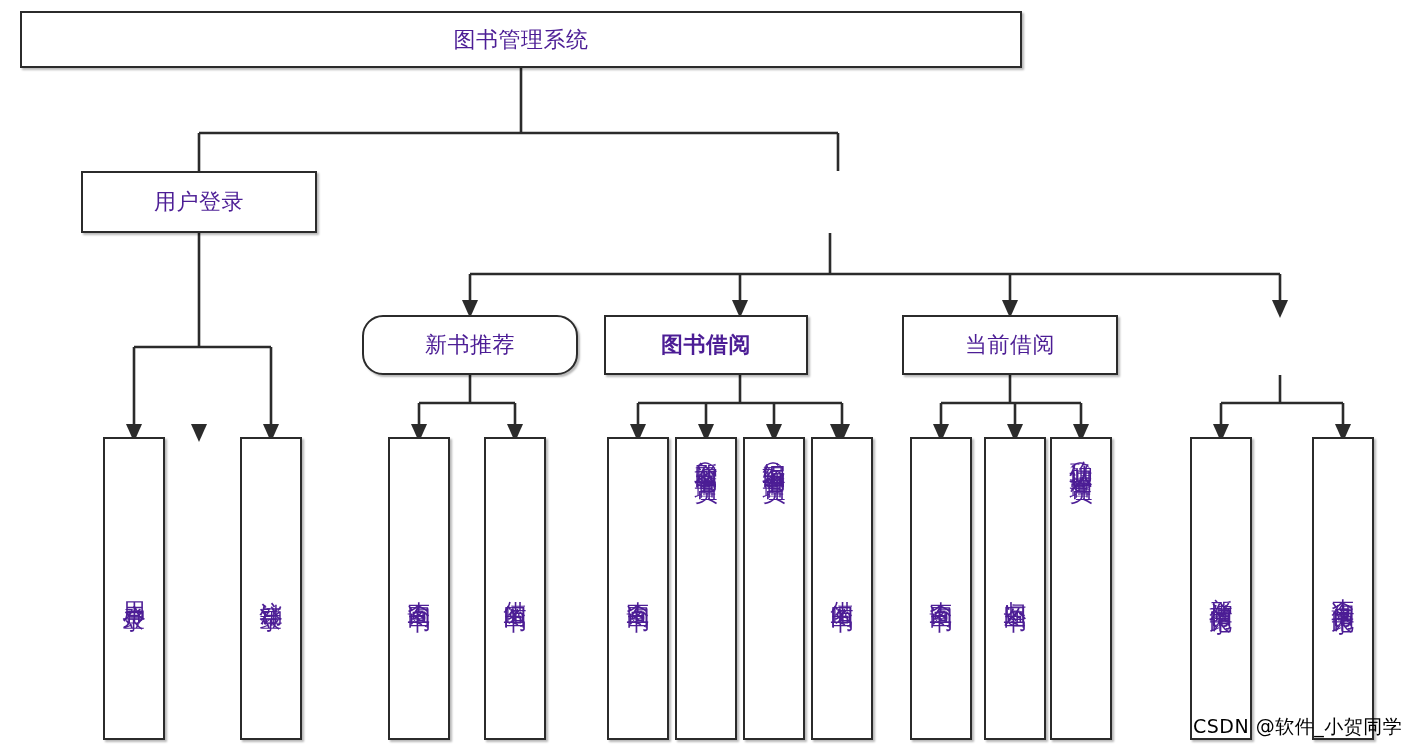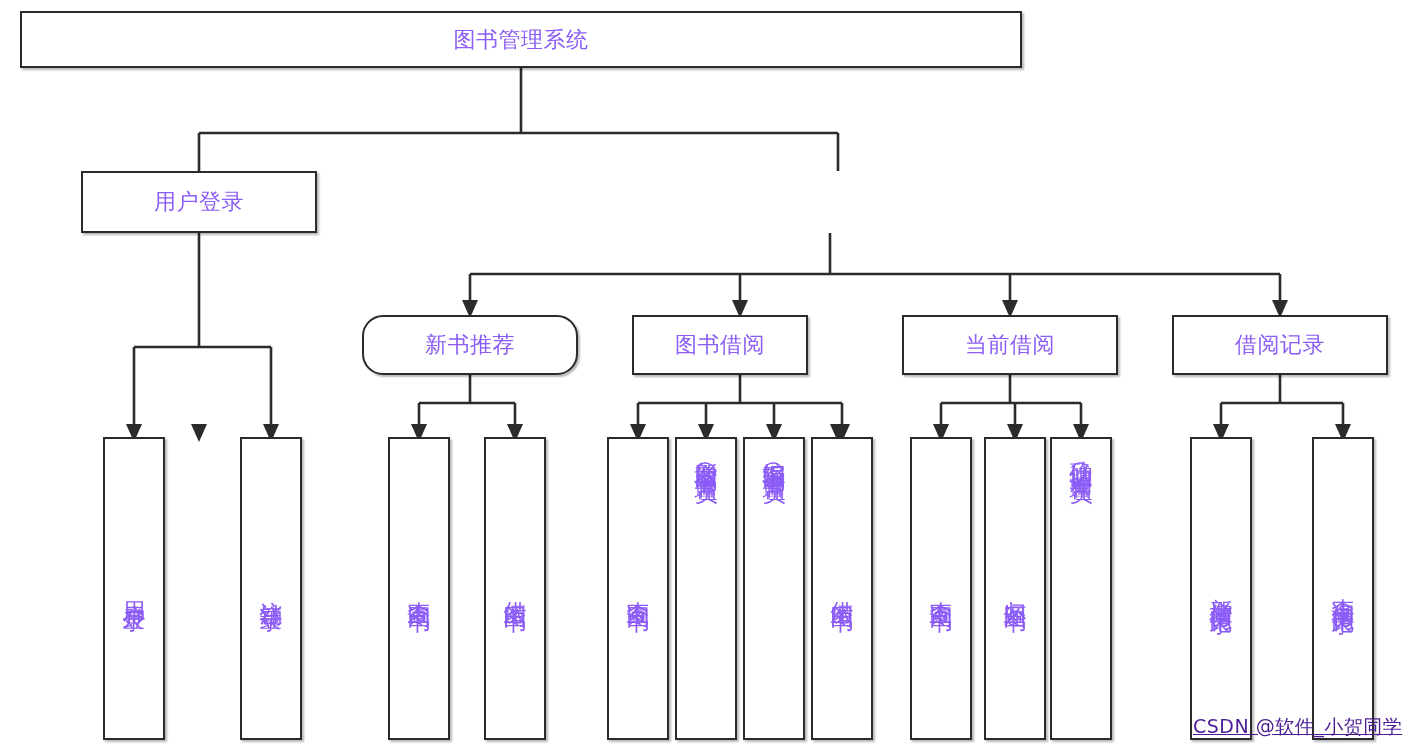--- a/index.html
+++ b/index.html
@@ -32,21 +32,21 @@
     box-sizing: border-box;
     background: #ffffff;
     border: 2px solid #2b2b2b;
     box-shadow: 2px 2px 2px rgba(0, 0, 0, 0.28);
     display: flex;
     align-items: center;
     justify-content: center;
     overflow: hidden;
   }
   .node-label {
-    color: #8b5cf6;
+    color: #4c1d95;
     font-size: 22px;
     line-height: 1.05;
     white-space: nowrap;
     letter-spacing: 0.5px;
   }
   .node-box.vertical {
     align-items: center;
     justify-content: center;
   }
   .node-box.vertical .node-label {
@@ -59,27 +59,26 @@
     max-height: 100%;
   }
   .node-box.vertical.align-top {
     align-items: flex-start;
   }
   .node-box.vertical.align-top .node-label {
     padding-top: 4px;
   }
   .watermark {
     position: absolute;
-    color: #4c1d95;
+    color: #000000;
     font-size: 19px;
     letter-spacing: 0.5px;
     white-space: nowrap;
     user-select: none;
     pointer-events: none;
-    text-decoration: underline;
   }
 </style>
 </head>
 <body>
 
 <div id="diagram-root">
 
   <svg class="diagram-canvas" viewBox="0 0 1405 747" aria-hidden="true">
     <defs>
       <marker id="arrowhead" markerWidth="9" markerHeight="9" refX="4.2" refY="7.6" orient="auto-start-reverse" markerUnits="userSpaceOnUse">
@@ -176,29 +175,26 @@
     <span class="node-label">图书管理系统</span>
   </div>
 
   <div class="node-box" style="left:81px; top:171px; width:236px; height:62px;">
     <span class="node-label">用户登录</span>
   </div>
 
   <div class="node-box" style="left:362px; top:315px; width:216px; height:60px;border-radius:21px;">
     <span class="node-label">新书推荐</span>
   </div>
-  <div class="node-box" style="left:632px; top:315px; width:176px; height:60px;">
+  <div class="node-box" style="left:604px; top:315px; width:204px; height:60px;font-weight:bold;">
     <span class="node-label">图书借阅</span>
   </div>
   <div class="node-box" style="left:902px; top:315px; width:216px; height:60px;">
     <span class="node-label">当前借阅</span>
   </div>
-  <div class="node-box" style="left:1172px; top:315px; width:216px; height:60px;">
-    <span class="node-label">借阅记录</span>
-  </div>
 
   <div class="node-box vertical" style="left:103px; top:437px; width:62px; height:303px;">
     <span class="node-label">用户登录</span>
   </div>
   <div class="node-box vertical" style="left:240px; top:437px; width:62px; height:303px;">
     <span class="node-label">注销登录</span>
   </div>
 
   <div class="node-box vertical" style="left:388px; top:437px; width:62px; height:303px;">
     <span class="node-label">查询图书</span>

